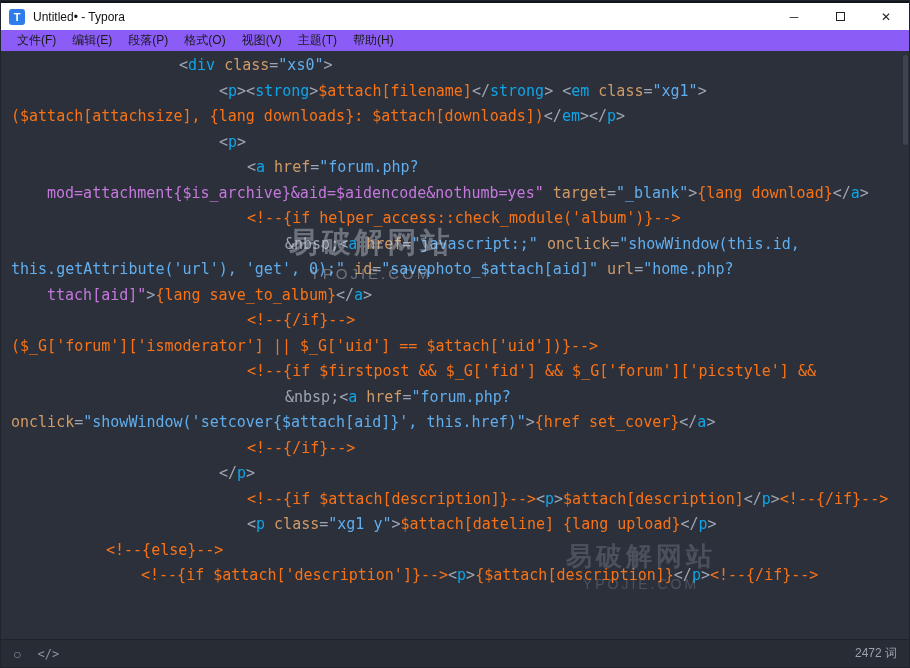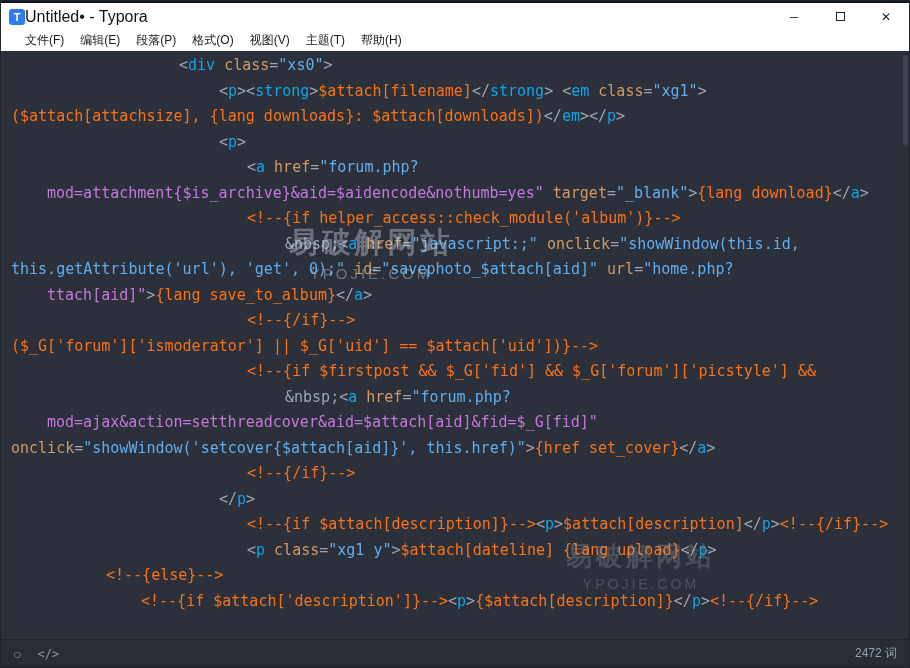--- a/index.html
+++ b/index.html
@@ -4,27 +4,27 @@
 <style>
   * { margin:0; padding:0; box-sizing:border-box; }
   html,body { width:910px; height:668px; background:#1b1f27; font-family:"Liberation Sans",sans-serif; }
   .window { width:910px; height:668px; display:flex; flex-direction:column; background:#2b303b; border:1px solid #20242c; overflow:hidden; }
   .top-edge { height:2px; background:#10141b; flex:0 0 auto; }
 
   
   .title-bar { height:27px; background:#ffffff; display:flex; align-items:center; flex:0 0 auto; }
   .logo { width:16px; height:16px; margin-left:8px; background:#2f7ceb; color:#fff; border-radius:3px;
           font-size:11px; font-weight:bold; display:flex; align-items:center; justify-content:center; }
-  .title-text { margin-left:0; font-size:16px; color:#111; }
+  .title-text { margin-left:8px; font-size:12px; color:#111; }
   .win-controls { margin-left:auto; display:flex; height:100%; }
   .win-btn { width:46px; height:100%; display:flex; align-items:center; justify-content:center; font-size:12px; color:#222; }
   .maximize-box { width:9px; height:9px; border:1px solid #222; display:block; }
 
   
-  .menu-bar { height:21px; background:#ffffff; display:flex; align-items:center; padding-left:16px; flex:0 0 auto; }
+  .menu-bar { height:21px; background:#8b5cf6; display:flex; align-items:center; padding-left:8px; flex:0 0 auto; }
   .menu-item { font-size:12px; color:#1a1a1a; padding:2px 8px; white-space:nowrap; }
 
   
   .editor { flex:1 1 auto; position:relative; overflow:hidden; background:#2b303b; padding:2px 10px 0 10px; }
   .code-line { font-family:"DejaVu Sans Mono",monospace; font-size:15px; line-height:25.5px; white-space:pre; color:#dcc179; }
   .c-pun { color:#9da5b4; }
   .c-tag { color:#0ea5e9; }
   .c-attr { color:#d19a66; }
   .c-str { color:#61aeee; }
   .c-mag { color:#c678dd;padding-left:36px; }
@@ -88,21 +88,20 @@
         <div class="code-line" style="padding-left: 236px;"><span class="c-pun">&lt;</span><span class="c-tag">a</span><span class="c-attr"> href</span><span class="c-pun">=</span><span class="c-str">"forum.php?</span></div>
         <div class="code-line" style="padding-left: 0px;"><span class="c-mag">mod=attachment{$is_archive}&amp;aid=$aidencode&amp;nothumb=yes"</span><span class="c-attr"> target</span><span class="c-pun">=</span><span class="c-str">"_blank"</span><span class="c-pun">&gt;</span><span class="c-txt">{lang download}</span><span class="c-pun">&lt;/</span><span class="c-tag">a</span><span class="c-pun">&gt;</span></div>
         <div class="code-line" style="padding-left: 236px;"><span class="c-txt">&lt;!--{if helper_access::check_module('album')}--&gt;</span></div>
         <div class="code-line" style="padding-left: 274px;"><span class="c-pun">&amp;nbsp;</span><span class="c-pun">&lt;</span><span class="c-tag">a</span><span class="c-attr"> href</span><span class="c-pun">=</span><span class="c-str">"javascript:;"</span><span class="c-attr"> onclick</span><span class="c-pun">=</span><span class="c-str">"showWindow(this.id,</span></div>
         <div class="code-line" style="padding-left: 0px;"><span class="c-str">this.getAttribute('url'), 'get', 0);"</span><span class="c-attr"> id</span><span class="c-pun">=</span><span class="c-str">"savephoto_$attach[aid]"</span><span class="c-attr"> url</span><span class="c-pun">=</span><span class="c-str">"home.php?</span></div>
         <div class="code-line" style="padding-left: 0px;"><span class="c-mag">ttach[aid]"</span><span class="c-pun">&gt;</span><span class="c-txt">{lang save_to_album}</span><span class="c-pun">&lt;/</span><span class="c-tag">a</span><span class="c-pun">&gt;</span></div>
         <div class="code-line" style="padding-left: 236px;"><span class="c-txt">&lt;!--{/if}--&gt;</span></div>
         <div class="code-line" style="padding-left: 0px;"><span class="c-txt">($_G['forum']['ismoderator'] || $_G['uid'] == $attach['uid'])}--&gt;</span></div>
         <div class="code-line" style="padding-left: 236px;"><span class="c-txt">&lt;!--{if $firstpost &amp;&amp; $_G['fid'] &amp;&amp; $_G['forum']['picstyle'] &amp;&amp;</span></div>
         <div class="code-line" style="padding-left: 274px;"><span class="c-pun">&amp;nbsp;</span><span class="c-pun">&lt;</span><span class="c-tag">a</span><span class="c-attr"> href</span><span class="c-pun">=</span><span class="c-str">"forum.php?</span></div>
-        <div class="code-line" style="padding-left: 0px;"><span class="c-mag">mod=ajax&amp;action=setthreadcover&amp;aid=$attach[aid]&amp;fid=$_G[fid]"</span></div>
         <div class="code-line" style="padding-left: 0px;"><span class="c-attr">onclick</span><span class="c-pun">=</span><span class="c-str">"showWindow('setcover{$attach[aid]}', this.href)"</span><span class="c-pun">&gt;</span><span class="c-txt">{href set_cover}</span><span class="c-pun">&lt;/</span><span class="c-tag">a</span><span class="c-pun">&gt;</span></div>
         <div class="code-line" style="padding-left: 236px;"><span class="c-txt">&lt;!--{/if}--&gt;</span></div>
         <div class="code-line" style="padding-left: 208px;"><span class="c-pun">&lt;/</span><span class="c-tag">p</span><span class="c-pun">&gt;</span></div>
         <div class="code-line" style="padding-left: 236px;"><span class="c-txt">&lt;!--{if $attach[description]}--&gt;</span><span class="c-pun">&lt;</span><span class="c-tag">p</span><span class="c-pun">&gt;</span><span class="c-txt">$attach[description]</span><span class="c-pun">&lt;/</span><span class="c-tag">p</span><span class="c-pun">&gt;</span><span class="c-txt">&lt;!--{/if}--&gt;</span></div>
         <div class="code-line" style="padding-left: 236px;"><span class="c-pun">&lt;</span><span class="c-tag">p</span><span class="c-attr"> class</span><span class="c-pun">=</span><span class="c-str">"xg1 y"</span><span class="c-pun">&gt;</span><span class="c-txt">$attach[dateline] {lang upload}</span><span class="c-pun">&lt;/</span><span class="c-tag">p</span><span class="c-pun">&gt;</span></div>
         <div class="code-line" style="padding-left: 95px;"><span class="c-txt">&lt;!--{else}--&gt;</span></div>
         <div class="code-line" style="padding-left: 130px;"><span class="c-txt">&lt;!--{if $attach['description']}--&gt;</span><span class="c-pun">&lt;</span><span class="c-tag">p</span><span class="c-pun">&gt;</span><span class="c-txt">{$attach[description]}</span><span class="c-pun">&lt;/</span><span class="c-tag">p</span><span class="c-pun">&gt;</span><span class="c-txt">&lt;!--{/if}--&gt;</span></div>
       </div>
 
     <div class="watermark wm-1">

